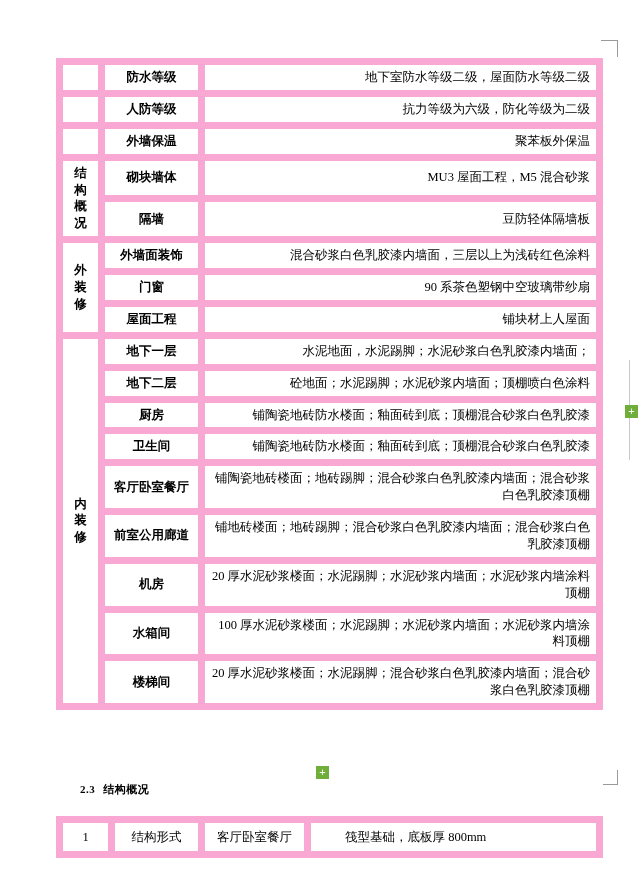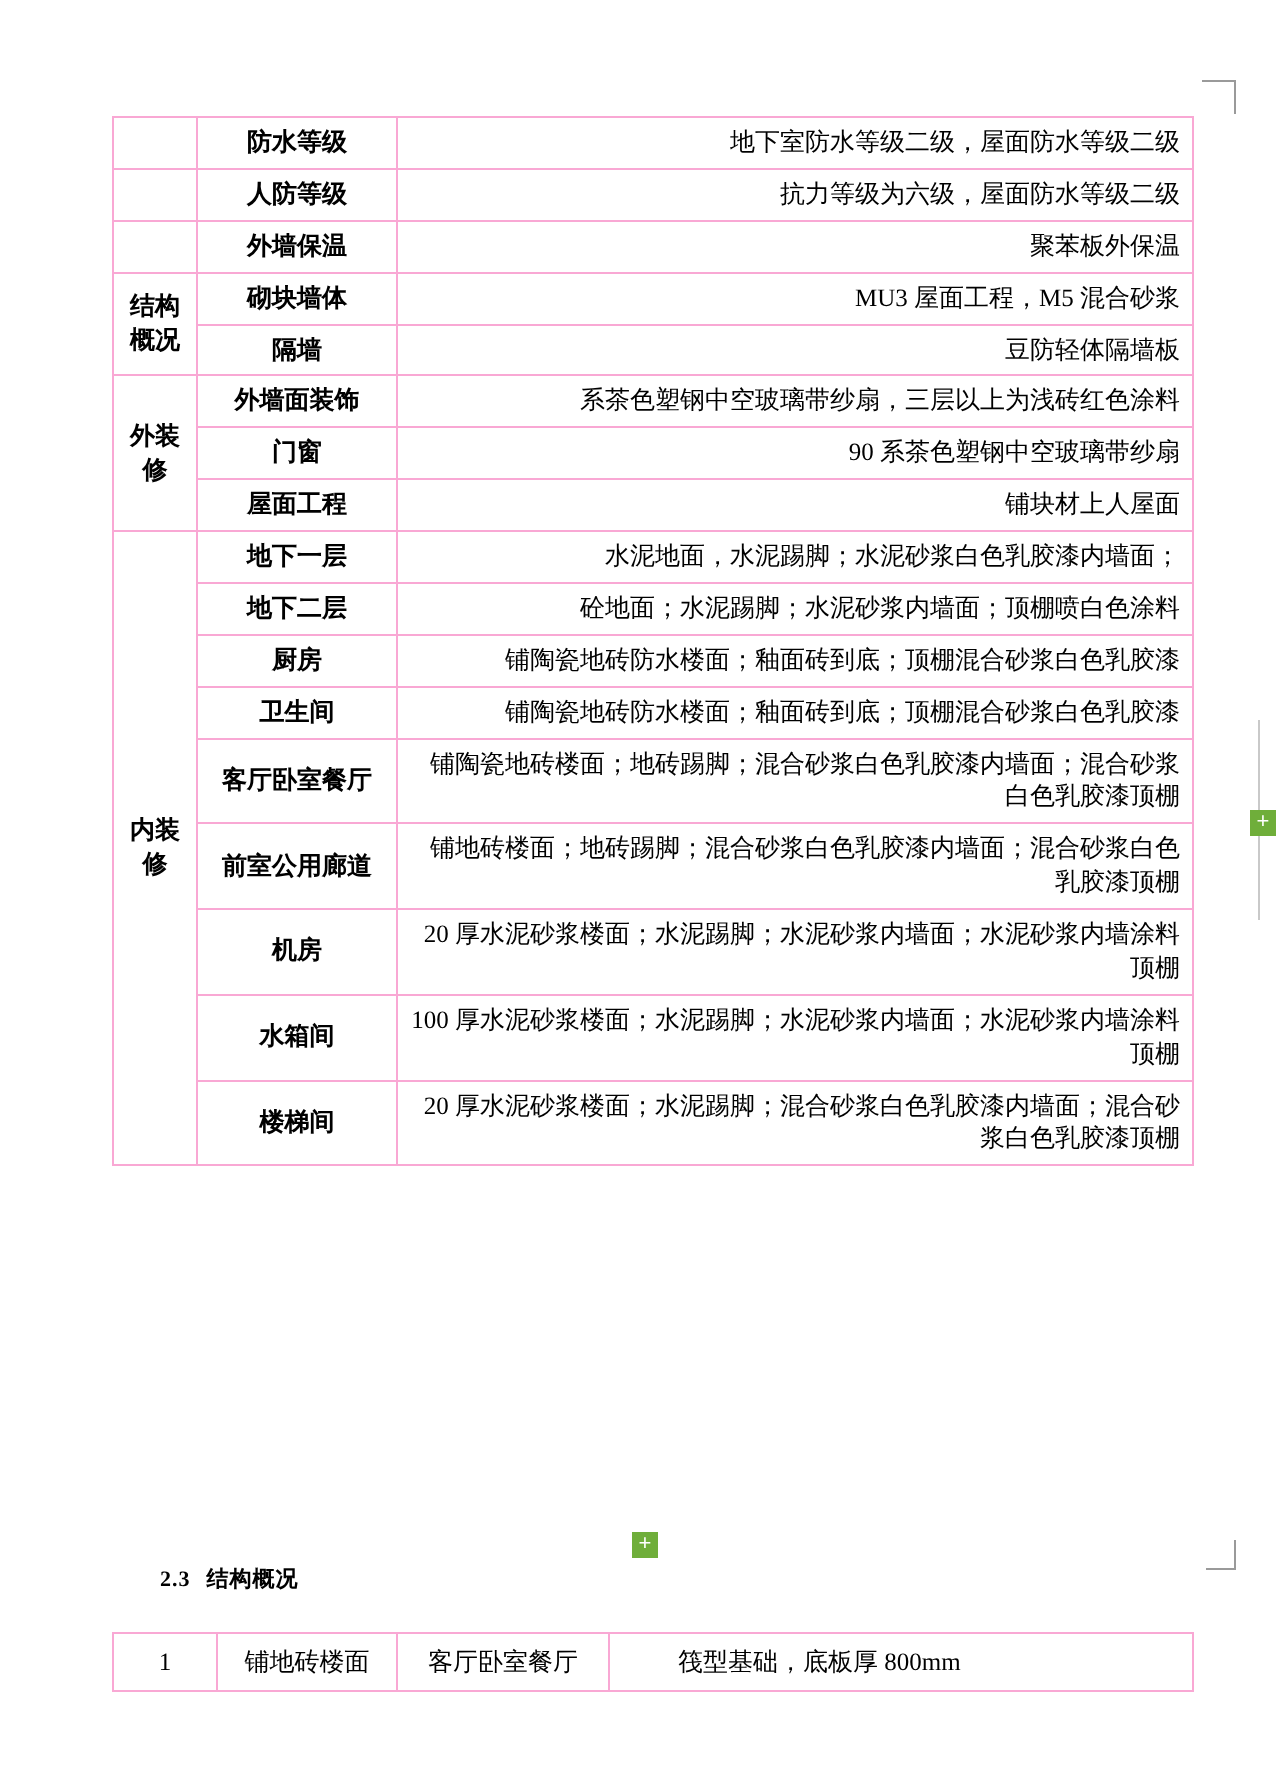--- a/index.html
+++ b/index.html
@@ -40,21 +40,21 @@
     border-bottom: 1px solid #9a9a9a;
     border-right: 1px solid #9a9a9a;
   }
   table.doc-table {
     border-collapse: collapse;
     table-layout: fixed;
     font-size: 12.5px;
     color: #000;
   }
   table.doc-table td {
-    border: 1px solid #f9a8d4;
+    border: 7px solid #f9a8d4;
     padding: 4px 6px;
     vertical-align: middle;
     line-height: 1.35;
     font-family: "Liberation Serif", "DejaVu Serif", serif;
     margin-top: 32px;
   }
   .c-label {
     text-align: center;
     font-weight: bold;
   }
@@ -146,40 +146,40 @@
     </colgroup>
     <tbody>
       <tr>
         <td class="c-label"></td>
         <td class="c-label">防水等级</td>
         <td class="c-left">地下室防水等级二级，屋面防水等级二级</td>
       </tr>
       <tr>
         <td class="c-label"></td>
         <td class="c-label">人防等级</td>
-        <td class="c-left">抗力等级为六级，屋面防水等级二级</td>
+        <td class="c-left">抗力等级为六级，防化等级为二级</td>
       </tr>
       <tr>
         <td class="c-label"></td>
         <td class="c-label">外墙保温</td>
         <td class="c-left">聚苯板外保温</td>
       </tr>
       <tr>
         <td class="c-label" rowspan="2">结构概况</td>
         <td class="c-label">砌块墙体</td>
         <td class="c-left">MU3 屋面工程，M5 混合砂浆</td>
       </tr>
       <tr>
         <td class="c-label">隔墙</td>
         <td class="c-left">豆防轻体隔墙板</td>
       </tr>
       <tr>
         <td class="c-label" rowspan="3">外装修</td>
         <td class="c-label">外墙面装饰</td>
-        <td class="c-left">系茶色塑钢中空玻璃带纱扇，三层以上为浅砖红色涂料</td>
+        <td class="c-left">混合砂浆白色乳胶漆内墙面，三层以上为浅砖红色涂料</td>
       </tr>
       <tr>
         <td class="c-label">门窗</td>
         <td class="c-left">90 系茶色塑钢中空玻璃带纱扇</td>
       </tr>
       <tr>
         <td class="c-label">屋面工程</td>
         <td class="c-left">铺块材上人屋面</td>
       </tr>
       <tr>
@@ -229,21 +229,21 @@
   <table class="doc-table" id="table-structure">
     <colgroup>
       <col style="width:52px">
       <col style="width:90px">
       <col style="width:106px">
       <col style="width:292px">
     </colgroup>
     <tbody>
       <tr>
         <td class="body-center">1</td>
-        <td class="body-center">铺地砖楼面</td>
+        <td class="body-center">结构形式</td>
         <td class="body-center">客厅卧室餐厅</td>
         <td class="body-left">筏型基础，底板厚 800mm</td>
       </tr>
     </tbody>
   </table>
 
   <div class="tall-line"></div>
   <div class="edge-handle" id="handle-right">+</div>
   <div class="edge-handle" id="handle-bottom">+</div>
   <div class="corner-mark-bottom"></div>

